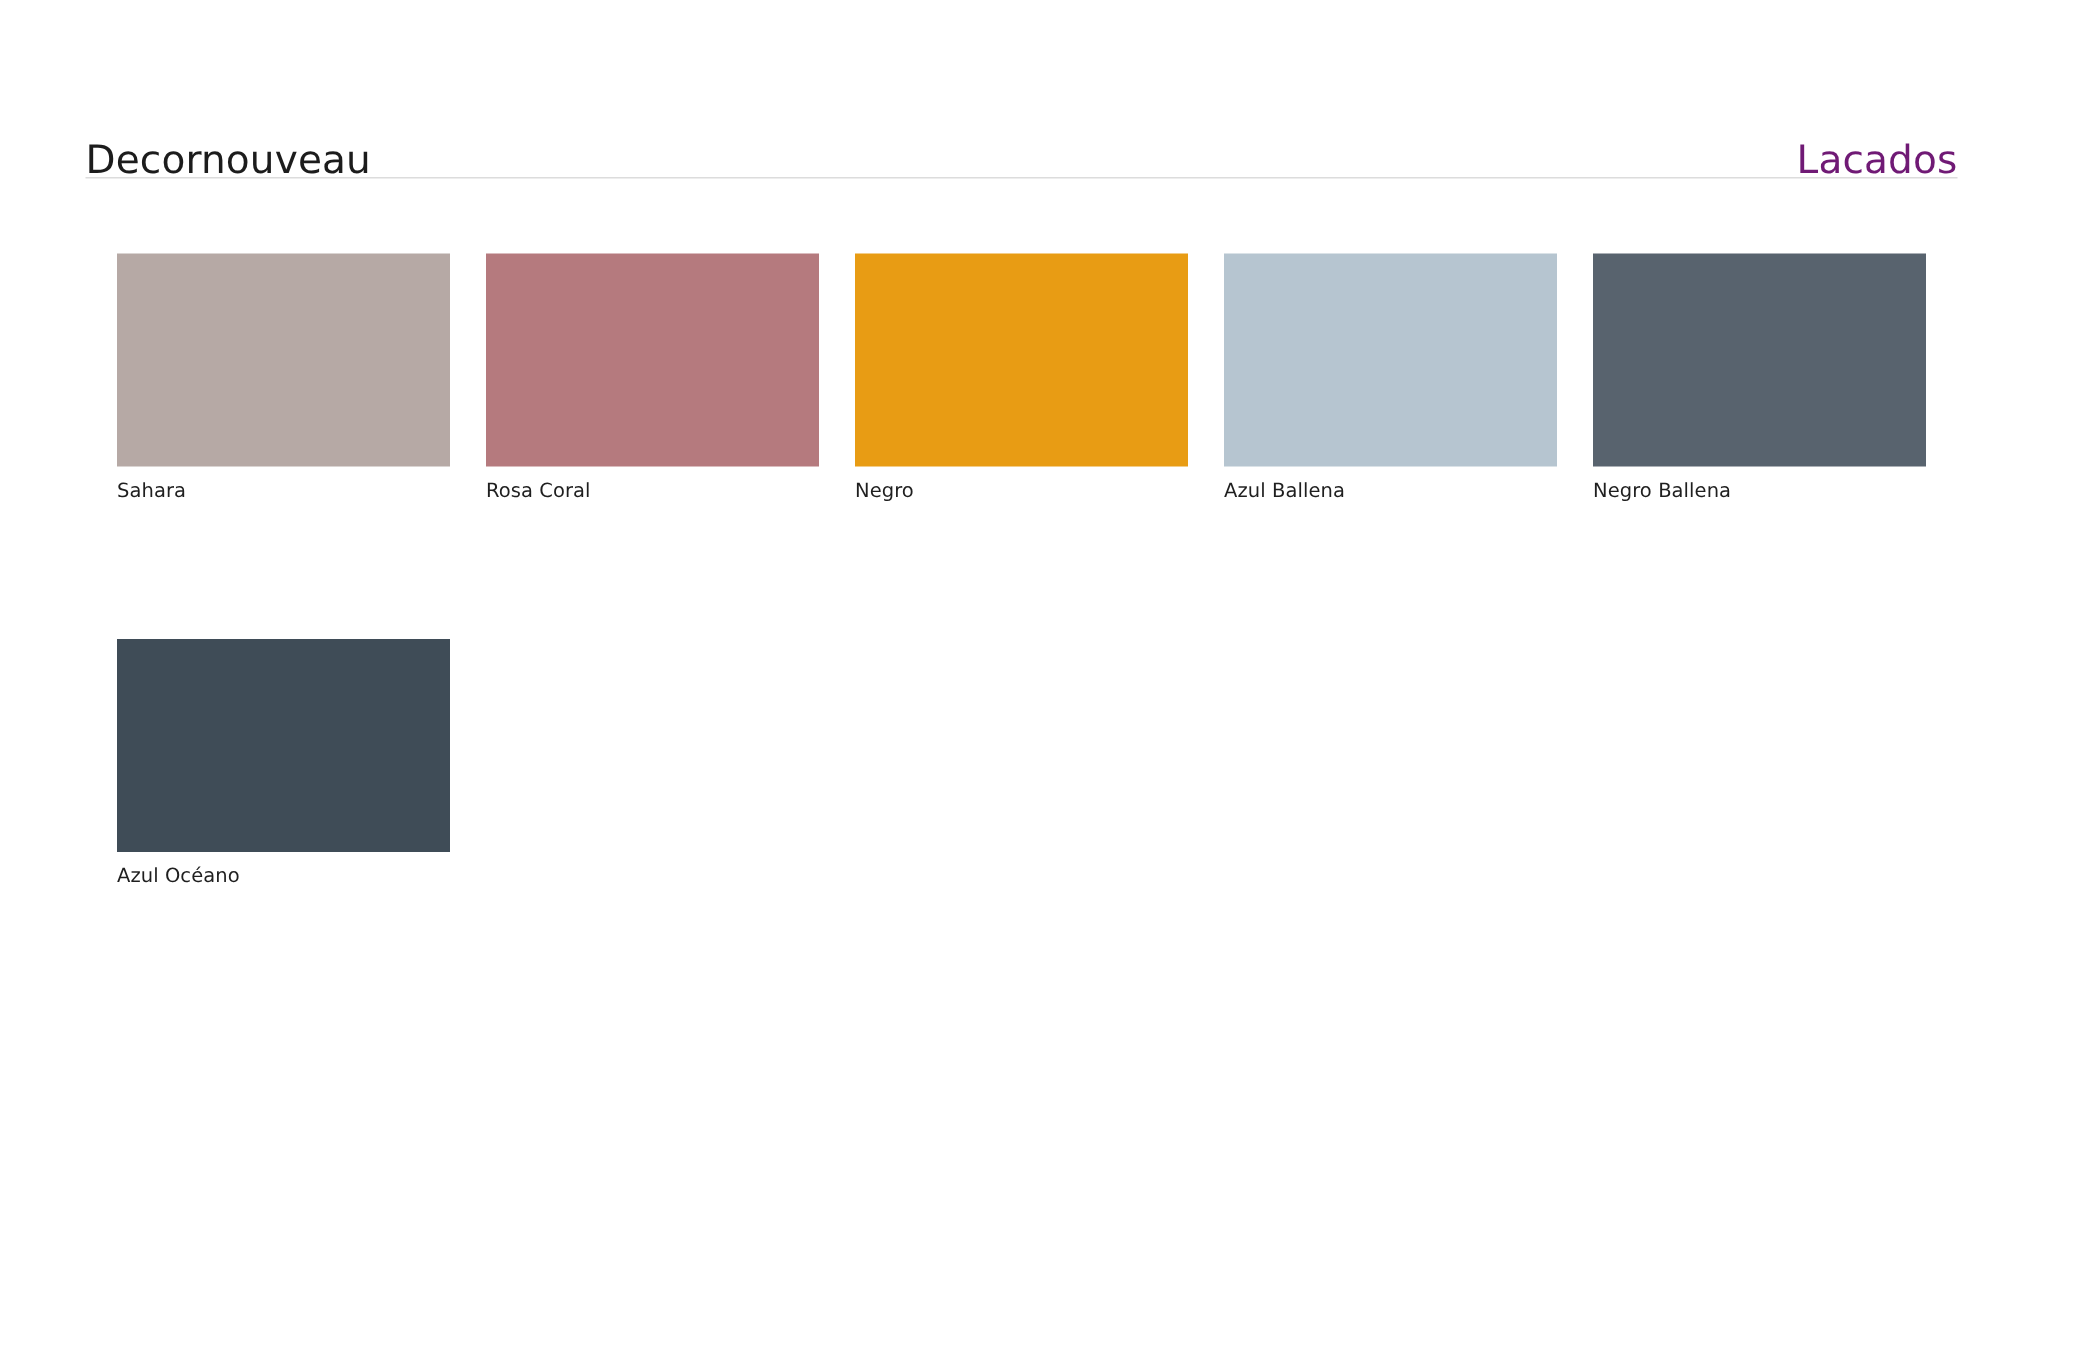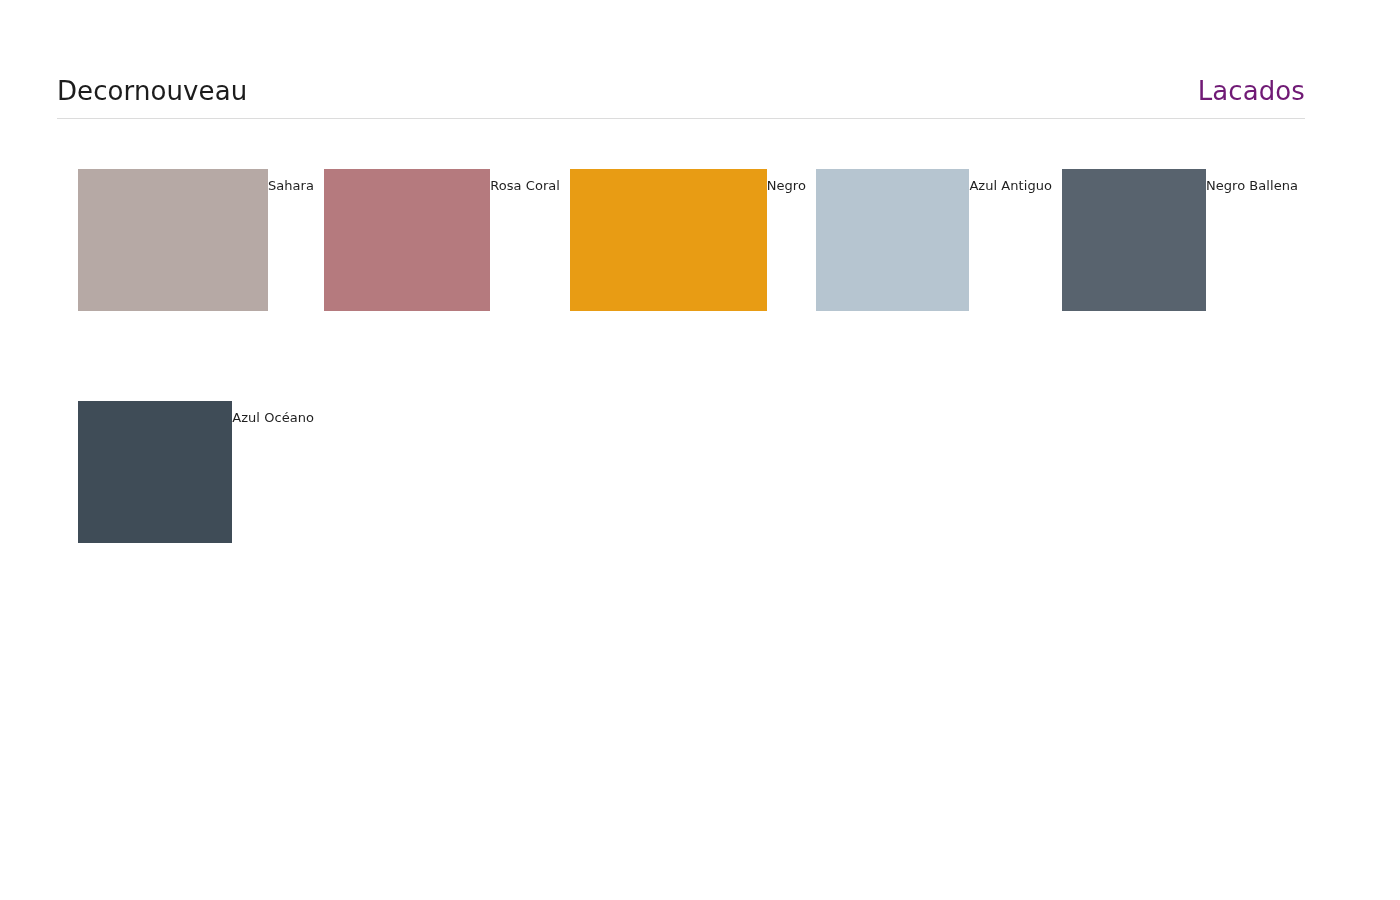--- a/index.html
+++ b/index.html
@@ -18,21 +18,21 @@
   }
 
   
   .page-header {
     position: absolute;
     left: 57px;
     top: 62px;
     width: 1248px;
     height: 58px;
     display: flex;
-    align-items: center;
+    align-items: flex-end;
     justify-content: space-between;
     box-sizing: border-box;
   }
   .brand-title {
     font-size: 26px;
     font-weight: 400;
     letter-spacing: 0.1px;
     color: #1c1c1c;
     line-height: 1;
     white-space: nowrap;
@@ -62,21 +62,21 @@
     width: 1230px;
     display: grid;
     grid-template-columns: repeat(5, 222px);
     column-gap: 24px;
     row-gap: 90px;
     align-content: start;
   }
   .swatch-cell {
     width: 236px;
     display: flex;
-    flex-direction: row;
+    flex-direction: column;
   }
   .swatch-chip {
     width: 222px;
     height: 142px;
     display: block;
   }
   .swatch-label {
     margin-top: 9px;
     font-size: 13px;
     font-weight: 400;
@@ -103,21 +103,21 @@
     <div class="swatch-cell">
       <div class="swatch-chip" style="background: rgb(181, 122, 126);"></div>
       <div class="swatch-label">Rosa Coral</div>
     </div>
     <div class="swatch-cell">
       <div class="swatch-chip" style="background: rgb(232, 156, 20);"></div>
       <div class="swatch-label">Negro</div>
     </div>
     <div class="swatch-cell">
       <div class="swatch-chip" style="background: rgb(182, 197, 208);"></div>
-      <div class="swatch-label">Azul Antiguo</div>
+      <div class="swatch-label">Azul Ballena</div>
     </div>
     <div class="swatch-cell">
       <div class="swatch-chip" style="background: rgb(88, 99, 110);"></div>
       <div class="swatch-label">Negro Ballena</div>
     </div>
     <div class="swatch-cell">
       <div class="swatch-chip" style="background: rgb(63, 76, 87);"></div>
       <div class="swatch-label">Azul Océano</div>
     </div>
   </div>

